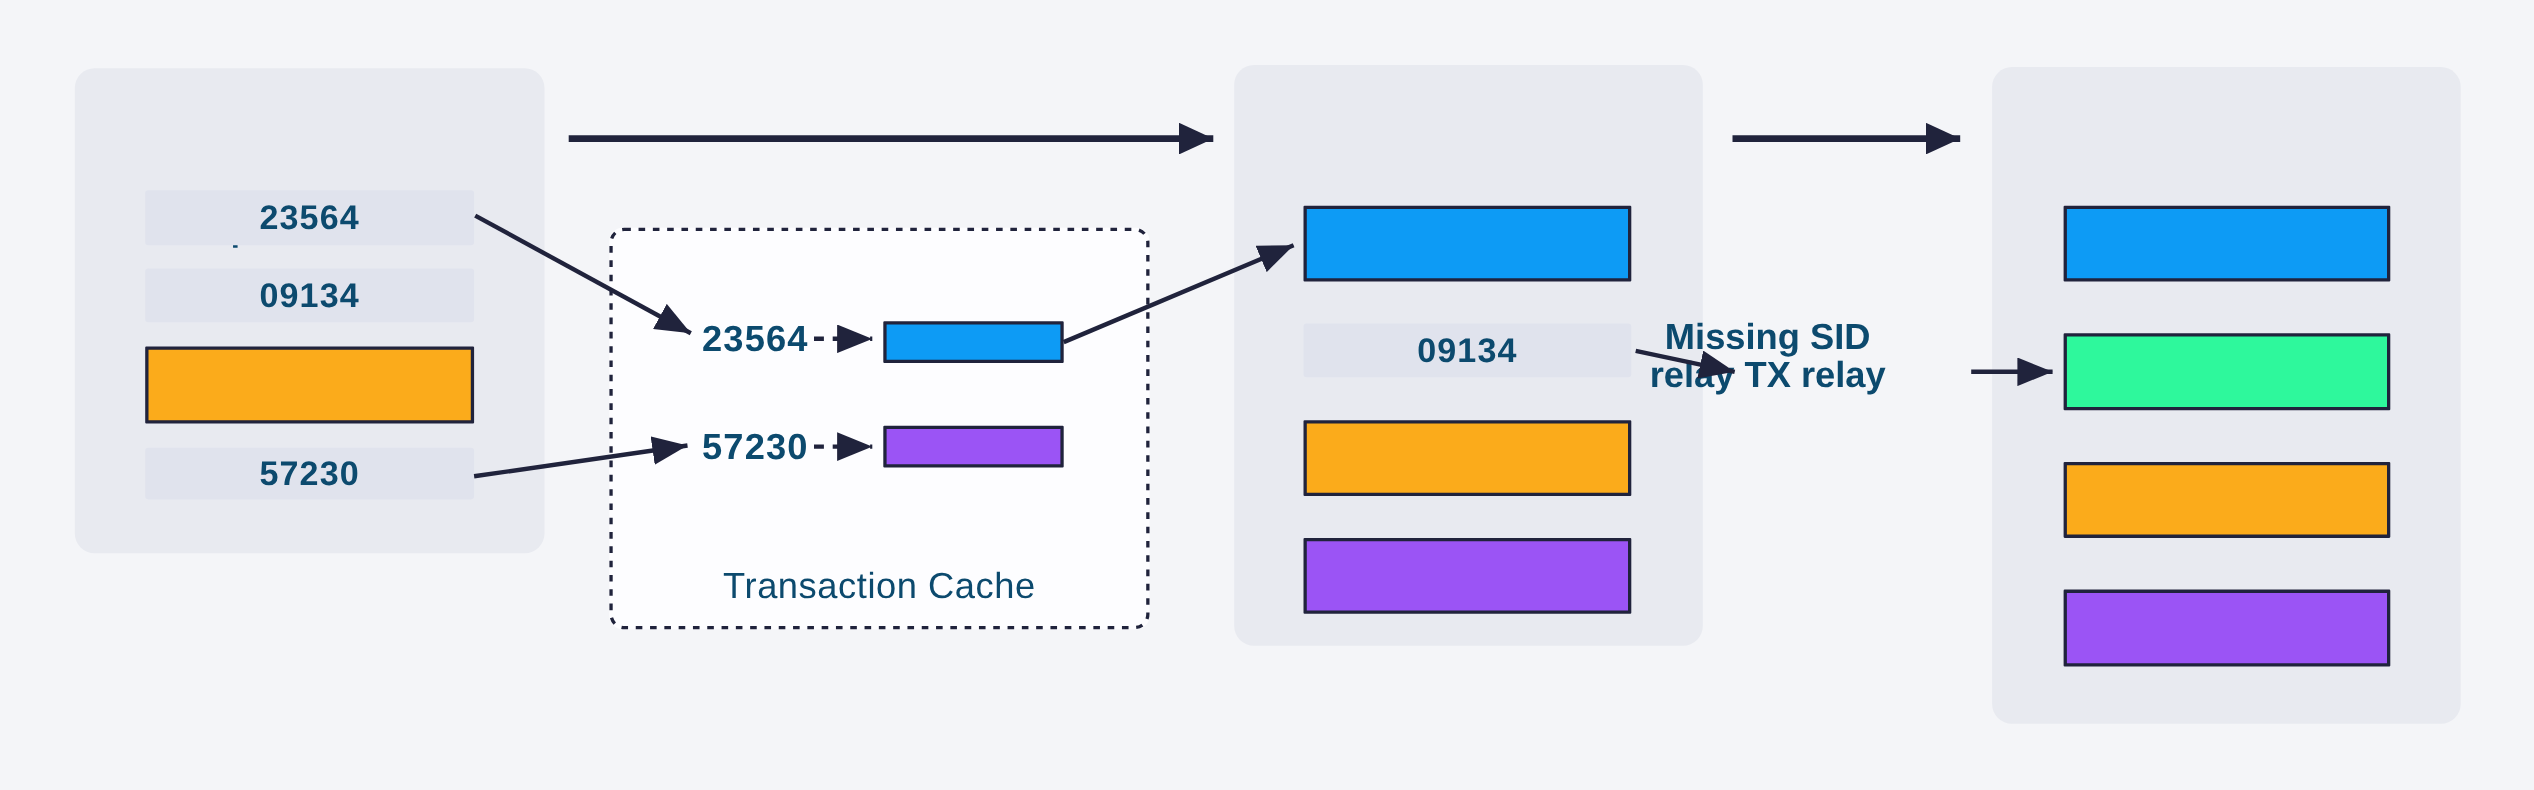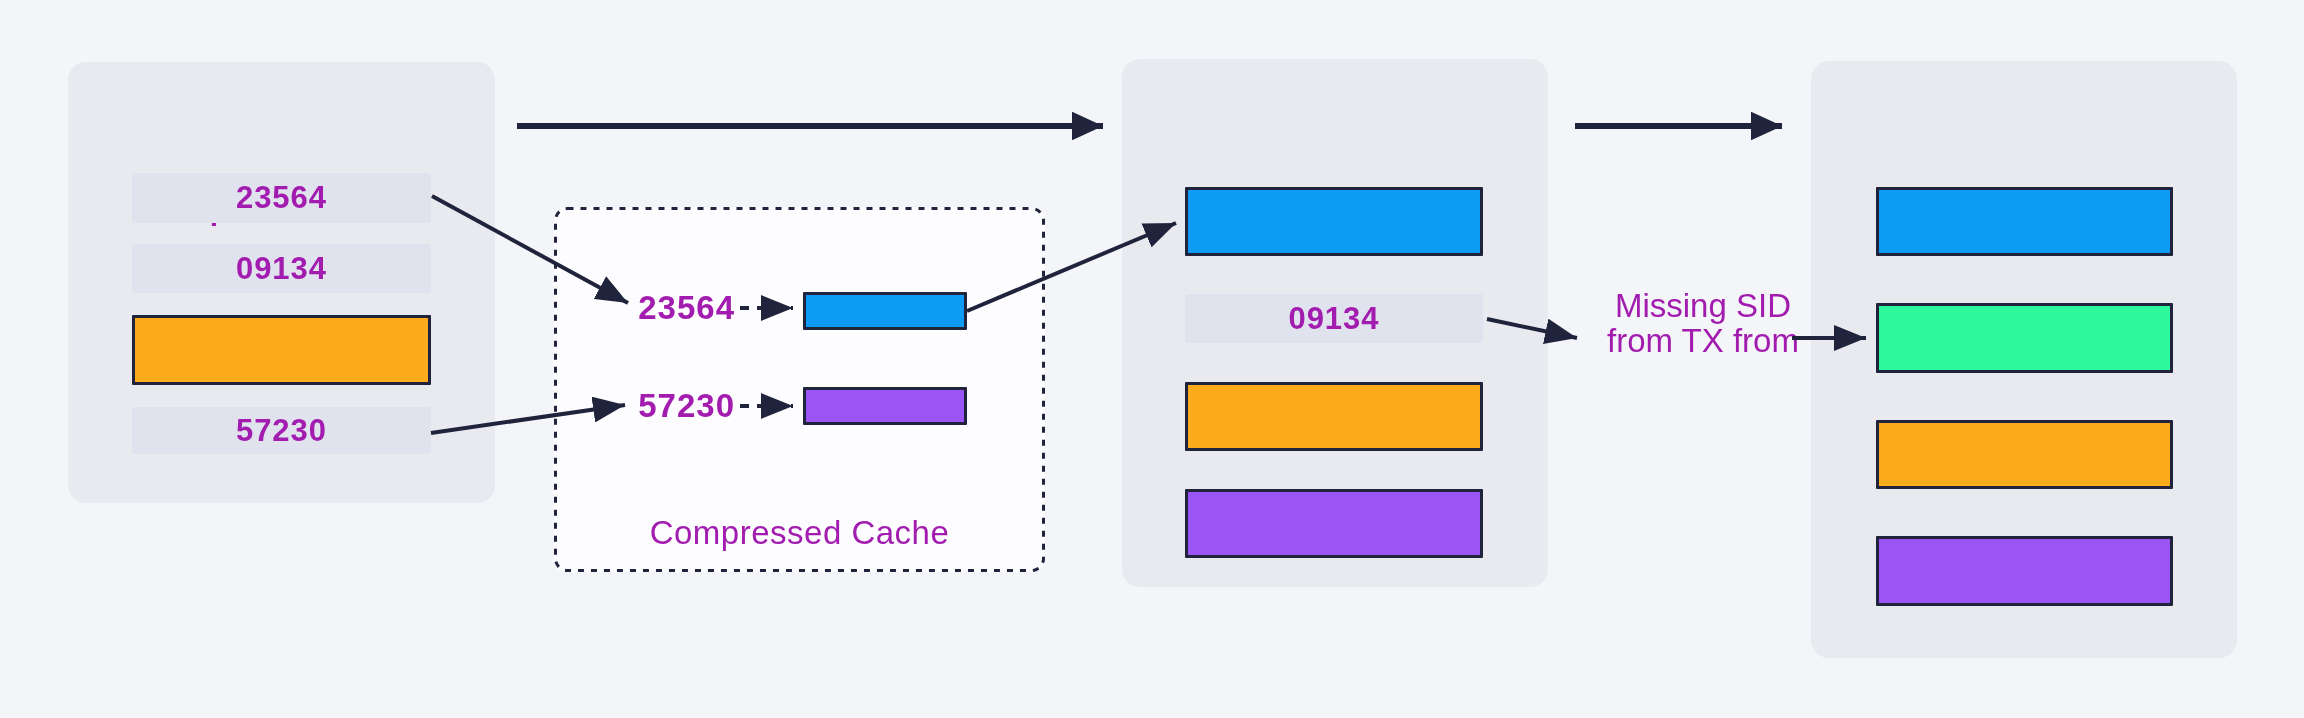--- a/index.html
+++ b/index.html
@@ -1,18 +1,18 @@
 <!DOCTYPE html>
 <html><head>
 <meta charset="utf-8">
 <style>
   html,body{margin:0;padding:0;background:#f4f5f8;}
   .canvas{
     position:relative;width:2304px;height:718px;background:#f4f5f8;
-    font-family:"Liberation Sans",sans-serif;color:#a21caf;overflow:hidden;
+    font-family:"Liberation Sans",sans-serif;color:#0c4a6e;overflow:hidden;
   }
   .panel{position:absolute;background:#e8eaf0;border-radius:18px;}
   .panel-title{
     position:absolute;left:0;top:106px;width:100%;text-align:center;
     font-size:30px;font-weight:700;line-height:34px;letter-spacing:.5px;
   }
   .pill{
     position:absolute;background:#e0e3ed;border-radius:3px;
     font-size:31px;font-weight:700;text-align:center;letter-spacing:1px;
   }
@@ -25,22 +25,22 @@
     background:#fdfdff;border-radius:12px;}
   .cache-label{
     position:absolute;width:132px;text-align:right;
     font-size:33px;font-weight:700;letter-spacing:1px;line-height:36px;
   }
   .cache-title{
     position:absolute;left:554px;top:514px;width:491px;text-align:center;
     font-size:33px;font-weight:400;letter-spacing:.5px;
   }
   .annotation{
-    position:absolute;left:1564px;top:288px;width:278px;text-align:center;
-    font-size:33px;font-weight:400;line-height:35px;
+    position:absolute;left:1468px;top:288px;width:278px;text-align:center;
+    font-size:33px;font-weight:700;line-height:35px;
   }
   .arrows{position:absolute;left:0;top:0;width:2304px;height:718px;z-index:10;pointer-events:none;}
 </style>
 </head>
 <body>
 
 <div class="canvas">
 
   <section class="panel" style="left:68px;top:62px;width:427px;height:441px;">
     <h2 class="panel-title">Compressed Block</h2>
@@ -48,33 +48,33 @@
   <div class="pill" style="left:132px;top:173px;width:299px;height:50px;line-height:50px;">23564</div>
   <div class="pill" style="left:132px;top:244px;width:299px;height:49px;line-height:49px;">09134</div>
   <div class="bar orange" style="left:132px;top:315px;width:299px;height:70px;"></div>
   <div class="pill" style="left:132px;top:407px;width:299px;height:47px;line-height:47px;">57230</div>
 
   <div class="cache-box"></div>
   <div class="cache-label" style="left:603px;top:290px;">23564</div>
   <div class="bar blue" style="left:803px;top:292px;width:164px;height:38px;"></div>
   <div class="cache-label" style="left:603px;top:388px;">57230</div>
   <div class="bar purple" style="left:803px;top:387px;width:164px;height:38px;"></div>
-  <div class="cache-title">Compressed Cache</div>
+  <div class="cache-title">Transaction Cache</div>
 
   <section class="panel" style="left:1122px;top:59px;width:426px;height:528px;">
     <h2 class="panel-title">Compressed Block</h2>
   </section>
   <div class="bar blue" style="left:1185px;top:187px;width:298px;height:69px;"></div>
   <div class="pill" style="left:1185px;top:294px;width:298px;height:49px;line-height:49px;">09134</div>
   <div class="bar orange" style="left:1185px;top:382px;width:298px;height:69px;"></div>
   <div class="bar purple" style="left:1185px;top:489px;width:298px;height:69px;"></div>
 
   <div class="annotation">
     <div>Missing SID</div>
-    <div>from TX from</div>
+    <div>relay TX relay</div>
   </div>
 
   <section class="panel" style="left:1811px;top:61px;width:426px;height:597px;">
     <h2 class="panel-title">Block</h2>
   </section>
   <div class="bar blue" style="left:1876px;top:187px;width:297px;height:69px;"></div>
   <div class="bar green" style="left:1876px;top:303px;width:297px;height:70px;"></div>
   <div class="bar orange" style="left:1876px;top:420px;width:297px;height:69px;"></div>
   <div class="bar purple" style="left:1876px;top:536px;width:297px;height:70px;"></div>
 

